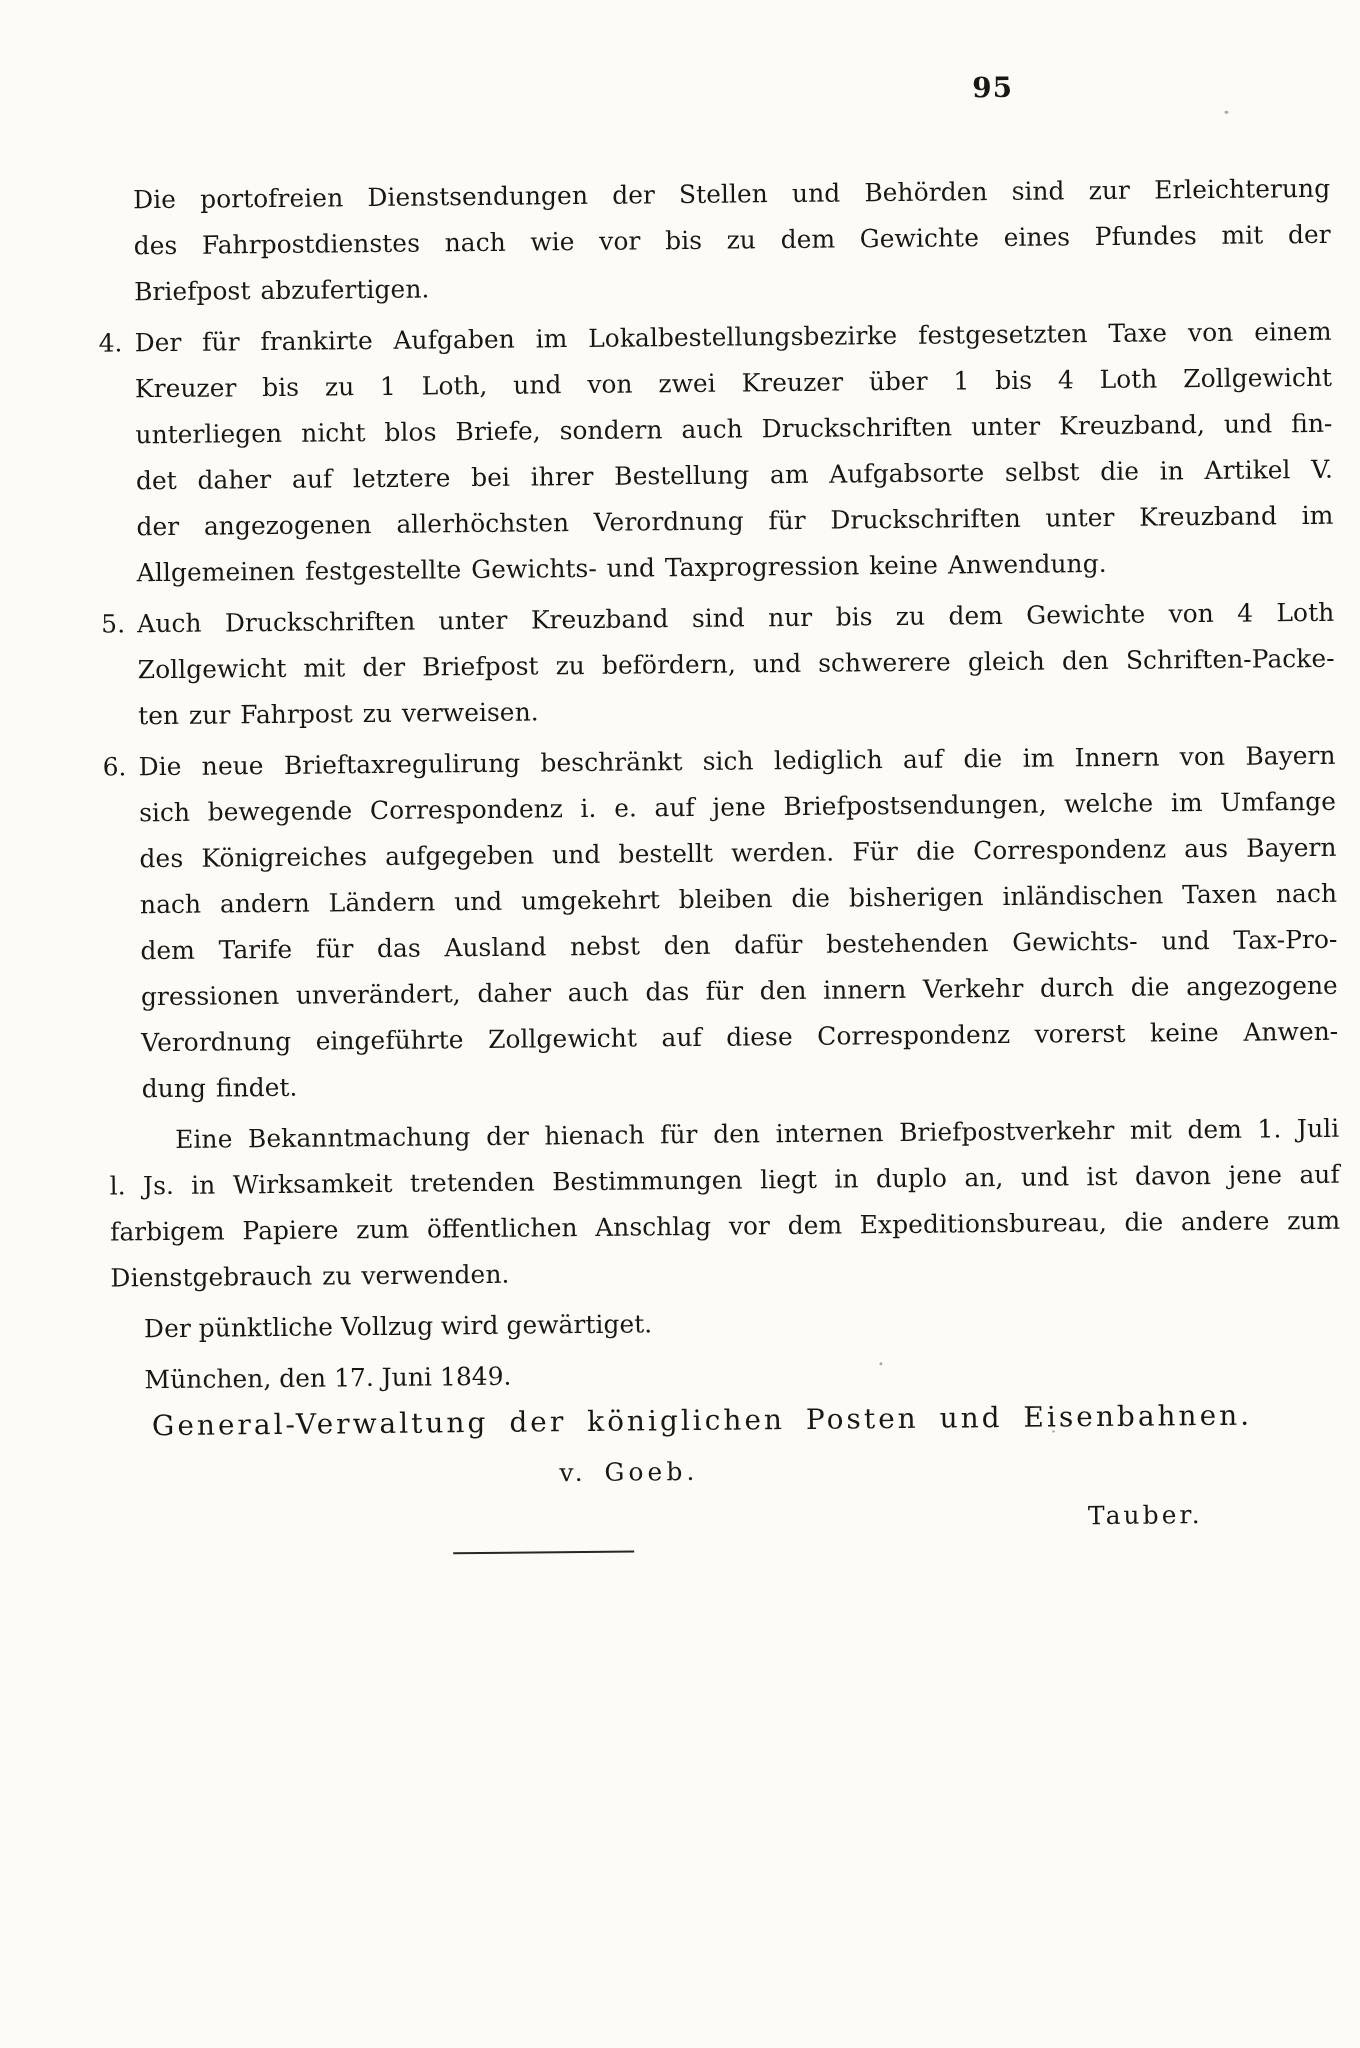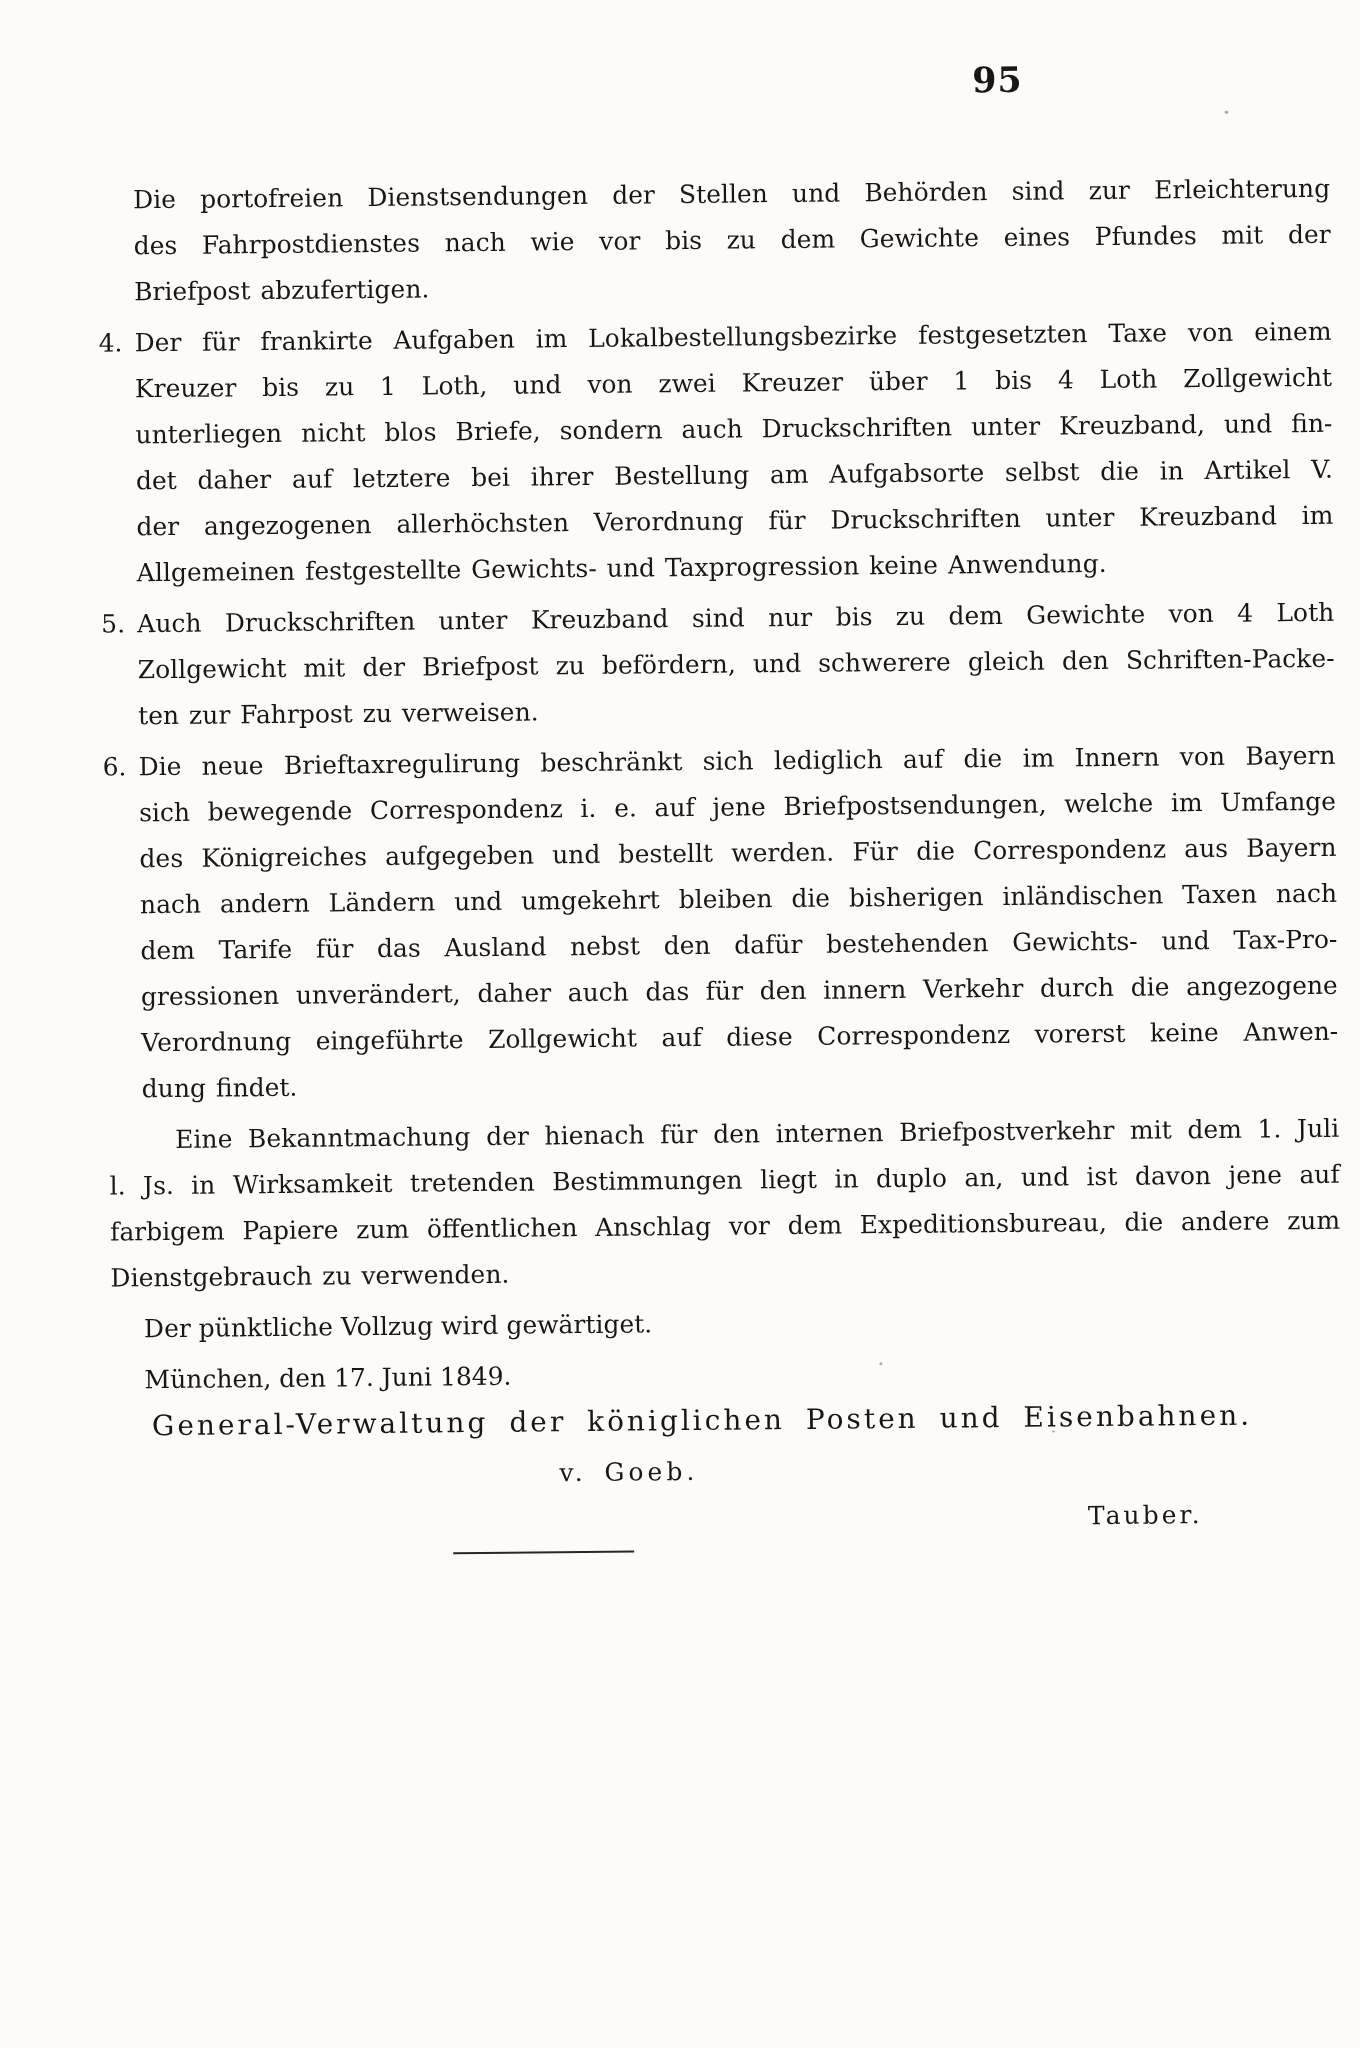--- a/index.html
+++ b/index.html
@@ -6,22 +6,22 @@
   .page {
     position:relative; width:1360px; height:2048px;
     background:#fcfbf7; overflow:hidden; color:#1a1613;
     font-family:"DejaVu Serif","Liberation Serif",serif;
   }
   .content {
     position:absolute; inset:0;
     transform:rotate(-0.55deg); transform-origin:60px 180px;
   }
   .pagenum {
-    position:absolute; left:973px; top:68px;
-    font-size:35px; font-weight:bold; letter-spacing:1px;
+    position:absolute; left:973px; top:80px;
+    font-size:28px; font-weight:bold; letter-spacing:1px;
   }
   .body {
     position:absolute; left:133px; top:178px; width:1197px;
     font-size:25px; line-height:46px;
   }
   .para { margin-top:5px; }
   .para:first-child { margin-top:0; }
   .line {
     white-space:nowrap;
     text-align:justify; text-align-last:justify;

